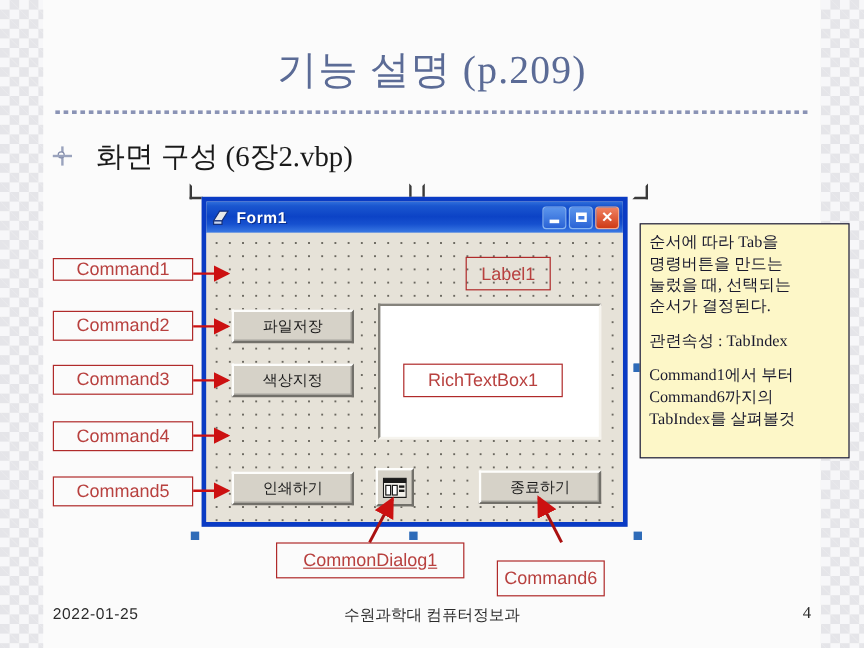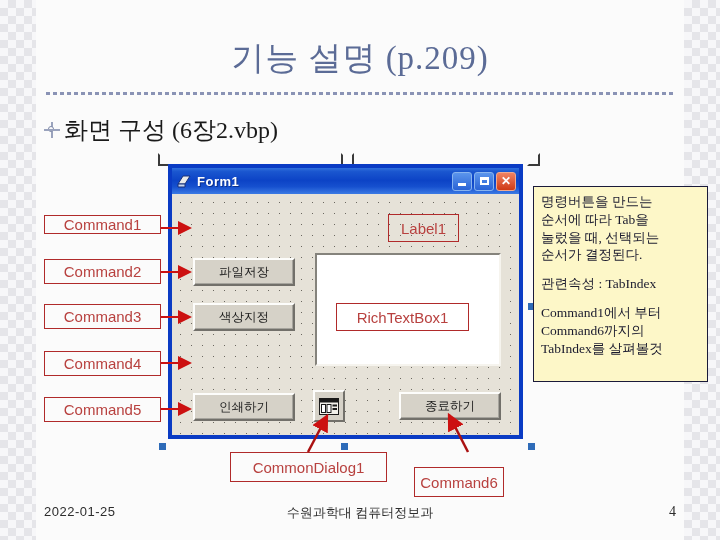--- a/index.html
+++ b/index.html
@@ -31,21 +31,21 @@
     font-family:"Liberation Serif", serif;
   }
   .title-rule{
     position:absolute;left:46px;top:92px;width:628px;height:3px;
     background-image:linear-gradient(to right,#8a93b5 0 4px,transparent 4px 7px);
     background-size:7px 3px;
   }
 
   
   .bullet-row{
-    position:absolute;left:44px;top:114px;display:flex;align-items:center;gap:4px;
+    position:absolute;left:44px;top:114px;display:flex;align-items:center;gap:20px;
   }
   .bullet-icon{width:16px;height:16px;position:relative;flex:none;}
   .bullet-icon:before,.bullet-icon:after{
     content:"";position:absolute;background:#9aa3bd;
   }
   .bullet-icon:before{left:7px;top:0;width:2px;height:16px;}
   .bullet-icon:after{left:0;top:7px;width:16px;height:2px;}
   .bullet-icon span{
     position:absolute;left:4px;top:4px;width:6px;height:6px;
     border:1.5px solid #7f89a8;border-radius:50%;background:#fbfbfb;
@@ -222,21 +222,21 @@
 
 <div class="anno" style="left:44px;top:215px;width:117px;height:19px;">Command1</div>
 <div class="anno" style="left:44px;top:259px;width:117px;height:25px;">Command2</div>
 <div class="anno" style="left:44px;top:304px;width:117px;height:25px;">Command3</div>
 <div class="anno" style="left:44px;top:351px;width:117px;height:25px;">Command4</div>
 <div class="anno" style="left:44px;top:397px;width:117px;height:25px;">Command5</div>
 
 <div class="anno" style="left:388px;top:214px;width:71px;height:28px;">Label1</div>
 <div class="anno" style="left:336px;top:303px;width:133px;height:28px;">RichTextBox1</div>
 
-<div class="anno" style="left:230px;top:452px;width:157px;height:30px;">CommonDialog1</div>
+<div class="anno" style="left:230px;top:452px;width:157px;height:30px;text-decoration:underline;">CommonDialog1</div>
 <div class="anno" style="left:414px;top:467px;width:90px;height:30px;">Command6</div>
 
 <svg class="arrows">
   <defs>
     <marker id="ah" markerWidth="7" markerHeight="7" refX="6" refY="3.5" orient="auto">
       <path d="M0,0 L7,3.5 L0,7 Z" fill="#cc1111"></path>
     </marker>
   </defs>
 
   <line x1="161" y1="228" x2="190" y2="228" stroke="#cc1111" stroke-width="2" marker-end="url(#ah)"></line>
@@ -246,22 +246,22 @@
   <line x1="161" y1="409" x2="190" y2="409" stroke="#cc1111" stroke-width="2" marker-end="url(#ah)"></line>
 
   <line x1="308" y1="452" x2="327" y2="416" stroke="#aa1111" stroke-width="2.5" marker-end="url(#ah)"></line>
 
   <line x1="468" y1="452" x2="449" y2="415" stroke="#aa1111" stroke-width="2.5" marker-end="url(#ah)"></line>
 </svg>
 
 <div class="handle" style="left:528px;top:303px;"></div>
 
 <div id="note-panel">
+  <p>순서에 따라 Tab을</p>
   <p>명령버튼을 만드는</p>
-  <p>순서에 따라 Tab을</p>
   <p>눌렀을 때, 선택되는</p>
   <p>순서가 결정된다.</p>
   <div class="gap"></div>
   <p>관련속성 : TabIndex</p>
   <div class="gap"></div>
   <p>Command1에서 부터</p>
   <p>Command6까지의</p>
   <p>TabIndex를 살펴볼것</p>
 </div>
 

